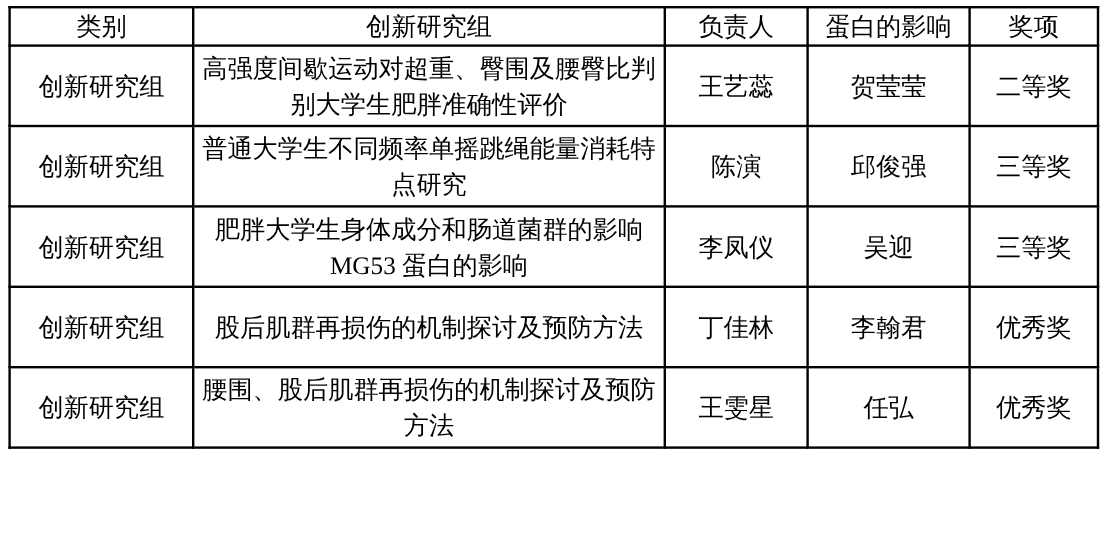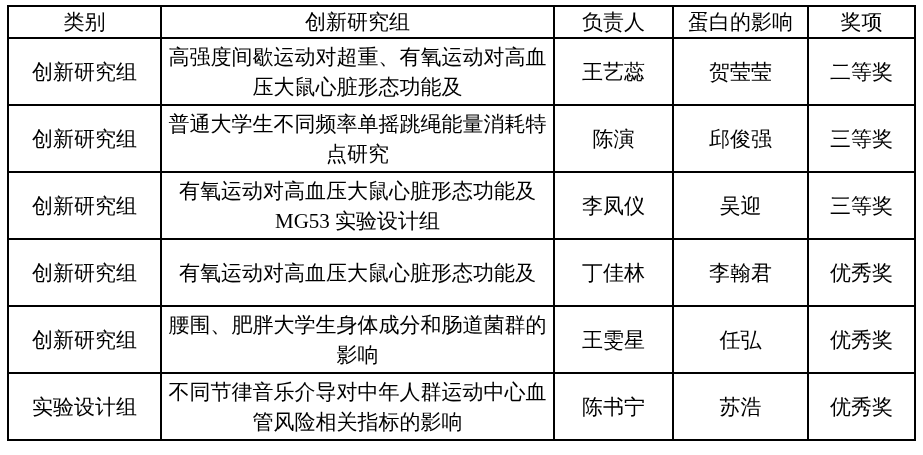--- a/index.html
+++ b/index.html
@@ -69,55 +69,48 @@
         <th>类别</th>
         <th>创新研究组</th>
         <th>负责人</th>
         <th>蛋白的影响</th>
         <th>奖项</th>
       </tr>
     </thead>
     <tbody>
       <tr>
         <td>创新研究组</td>
-        <td>高强度间歇运动对超重、有氧运动对高血压大鼠心脏形态功能及</td>
+        <td>高强度间歇运动对超重、臀围及腰臀比判别大学生肥胖准确性评价</td>
         <td>王艺蕊</td>
         <td>贺莹莹</td>
         <td>二等奖</td>
       </tr>
       <tr>
         <td>创新研究组</td>
         <td>普通大学生不同频率单摇跳绳能量消耗特点研究</td>
         <td>陈演</td>
         <td>邱俊强</td>
         <td>三等奖</td>
       </tr>
       <tr>
         <td>创新研究组</td>
-        <td>有氧运动对高血压大鼠心脏形态功能及 MG53 实验设计组</td>
+        <td>肥胖大学生身体成分和肠道菌群的影响 MG53 蛋白的影响</td>
         <td>李凤仪</td>
         <td>吴迎</td>
         <td>三等奖</td>
       </tr>
       <tr>
         <td>创新研究组</td>
-        <td>有氧运动对高血压大鼠心脏形态功能及</td>
+        <td>股后肌群再损伤的机制探讨及预防方法</td>
         <td>丁佳林</td>
         <td>李翰君</td>
         <td>优秀奖</td>
       </tr>
       <tr>
         <td>创新研究组</td>
-        <td>腰围、肥胖大学生身体成分和肠道菌群的影响</td>
+        <td>腰围、股后肌群再损伤的机制探讨及预防方法</td>
         <td>王雯星</td>
         <td>任弘</td>
-        <td>优秀奖</td>
-      </tr>
-      <tr>
-        <td>实验设计组</td>
-        <td>不同节律音乐介导对中年人群运动中心血管风险相关指标的影响</td>
-        <td>陈书宁</td>
-        <td>苏浩</td>
         <td>优秀奖</td>
       </tr>
     </tbody>
   </table>
 </div>
 
 </body></html>

